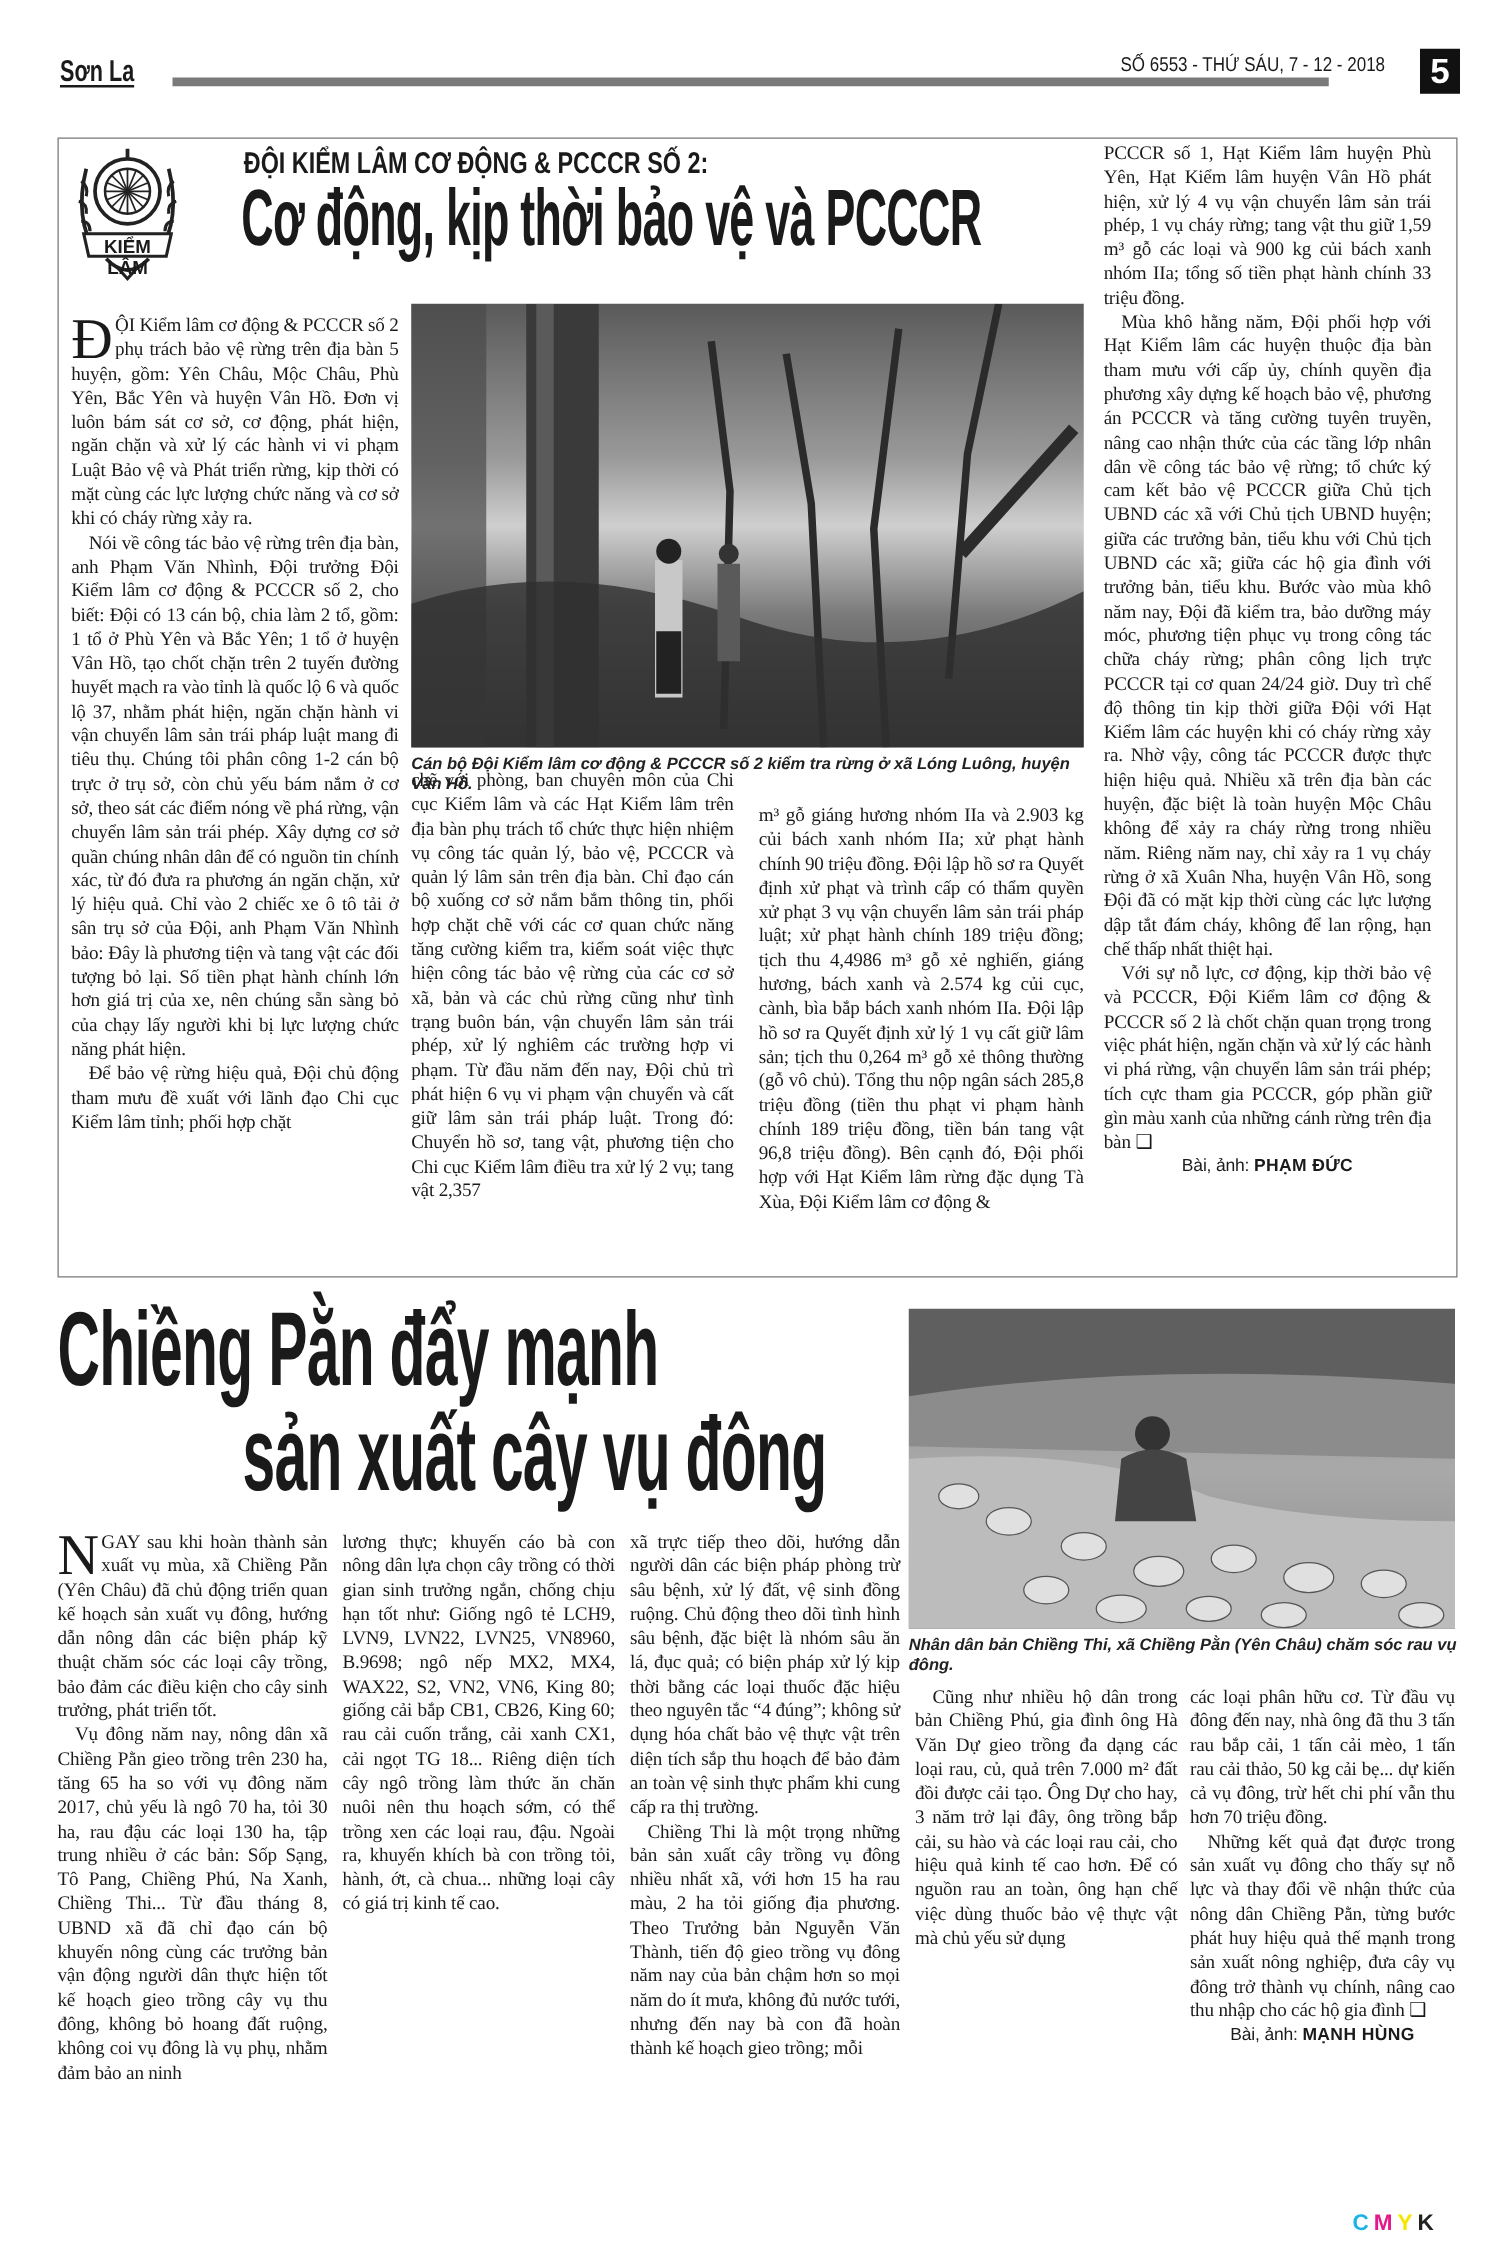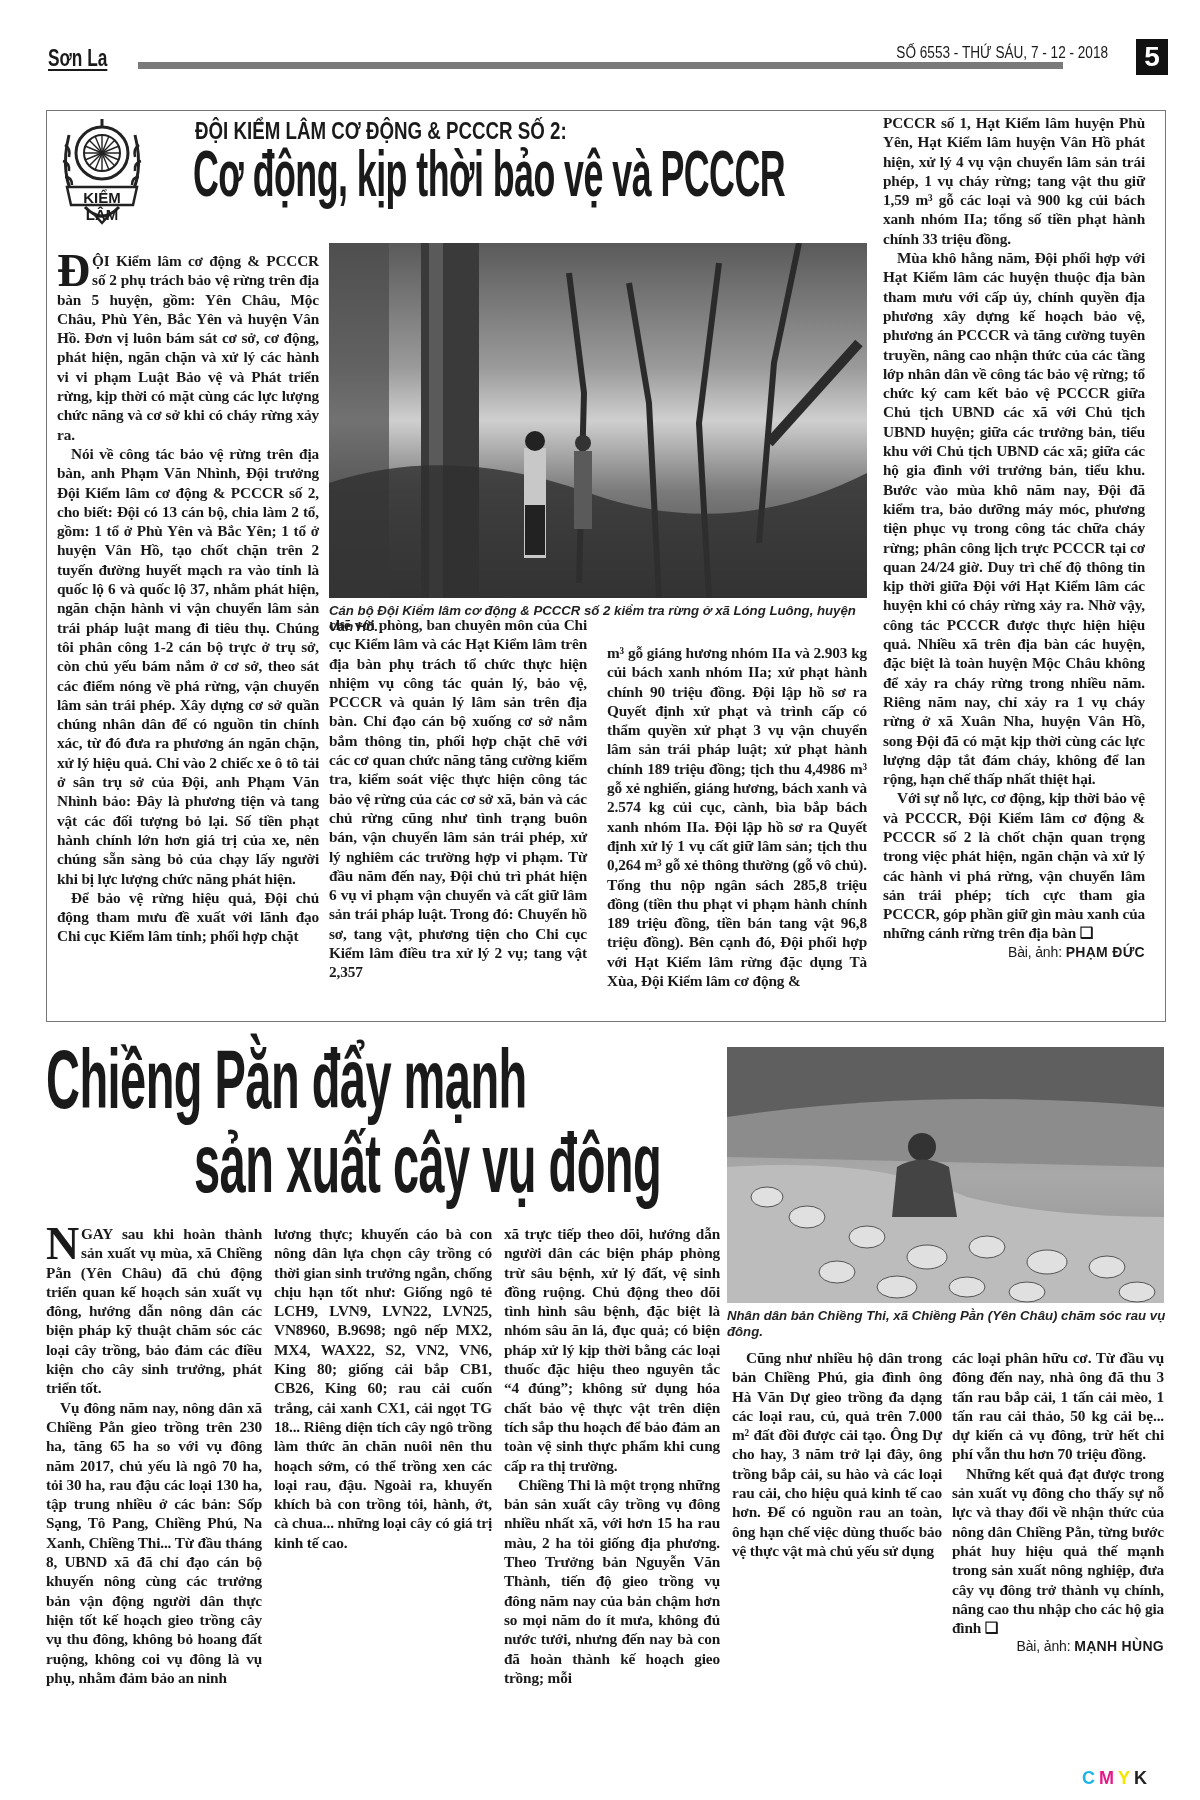--- a/index.html
+++ b/index.html
@@ -1,23 +1,23 @@
 <!DOCTYPE html>
 <html><head>
 <meta charset="utf-8">
 <style>
   html, body { margin:0; padding:0; background:#fff; }
   body { width:1200px; height:1800px; position:relative; overflow:hidden; font-family:"Liberation Serif", serif; color:#1a1a1a; }
   .abs { position:absolute; }
   .body-text { font-family:"Liberation Serif", serif; font-size:15.3px; line-height:19.3px; text-align:justify; letter-spacing:-0.15px; }
-  .body-text p { margin:0; text-indent:14px;font-weight:bold; }
+  .body-text p { margin:0; text-indent:14px; }
   .body-text p.noindent { text-indent:0; }
   .dropcap { float:left; font-size:46px; line-height:36px; margin:2px 2px 0 0; font-family:"Liberation Serif", serif; }
   .caption { font-family:"Liberation Sans", sans-serif; font-weight:bold; font-style:italic; font-size:13.2px; line-height:16px; color:#222; }
-  .byline { font-family:"Liberation Sans", sans-serif; font-size:14px; text-align:right; }
+  .byline { font-family:"Liberation Sans", sans-serif; font-size:14px; text-align:center; }
   .byline b { font-weight:bold; letter-spacing:0.3px; }
   .cond { font-family:"Liberation Sans", sans-serif; font-weight:bold; transform-origin:left top; white-space:nowrap; }
   .photo { background:#777; overflow:hidden; }
 </style>
 </head>
 <body>
 
 <div class="abs" style="left:48px;top:40px;width:1120px;height:40px;">
   <div class="abs cond" style="left:0;top:4px;font-size:24px;transform:scaleX(0.72);text-decoration:underline;text-underline-offset:3px;">Sơn La</div>
   <div class="abs" style="left:90px;top:22px;width:925px;height:7px;background:#7a7a7a;"></div>

